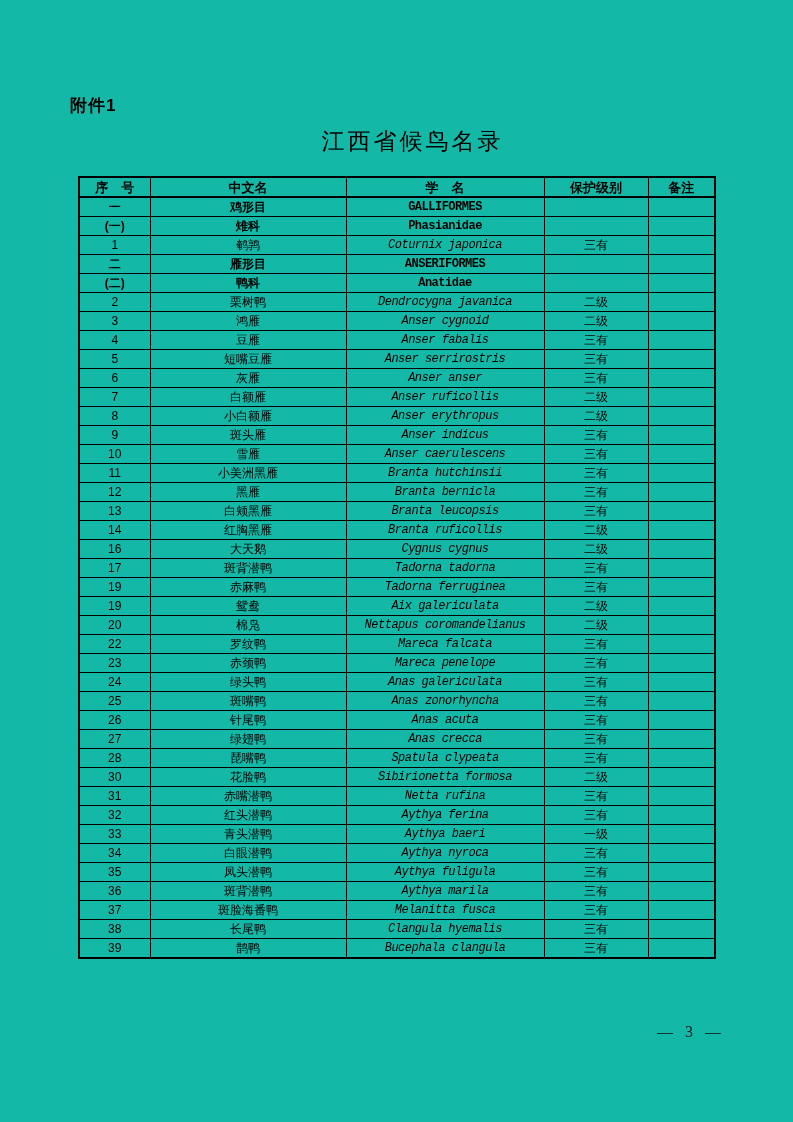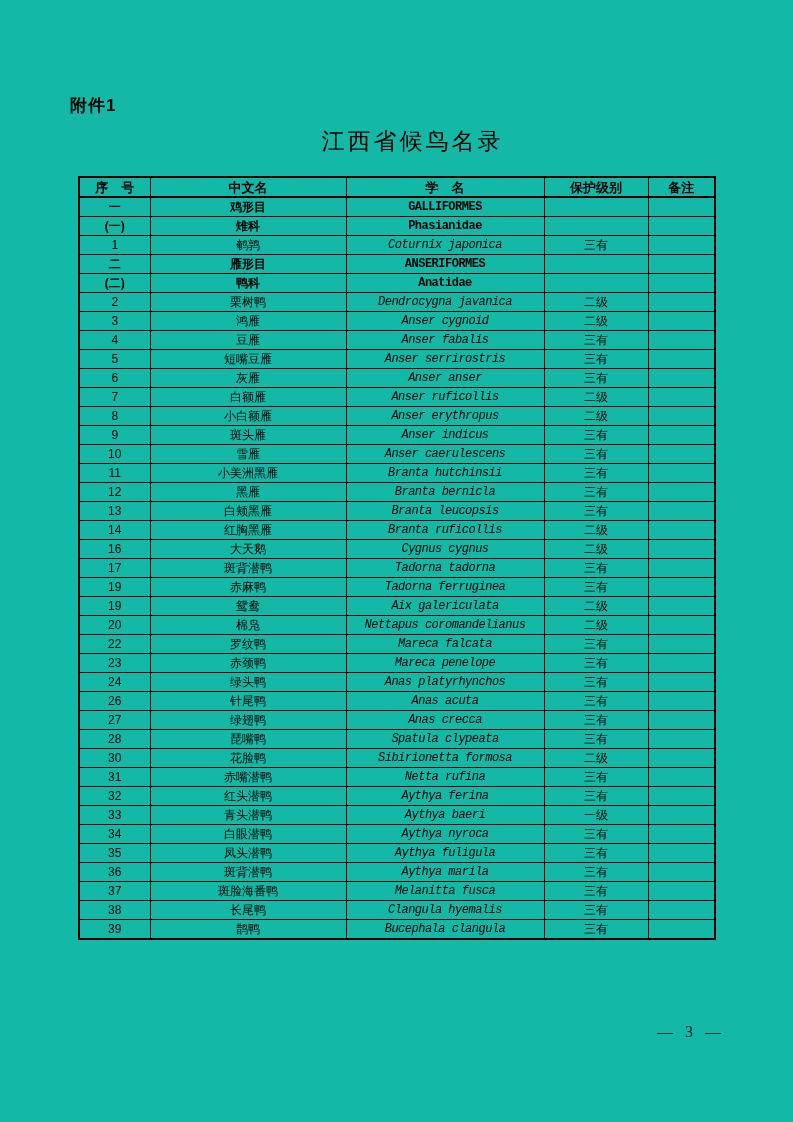--- a/index.html
+++ b/index.html
@@ -280,21 +280,28 @@
         <tr>
           <td>23</td>
           <td>赤颈鸭</td>
           <td class="sci">Mareca penelope</td>
           <td>三有</td>
           <td></td>
         </tr>
         <tr>
           <td>24</td>
           <td>绿头鸭</td>
-          <td class="sci">Anas platyrhynchos</td>
+          <td class="sci">Anas galericulata</td>
+          <td>三有</td>
+          <td></td>
+        </tr>
+        <tr>
+          <td>25</td>
+          <td>斑嘴鸭</td>
+          <td class="sci">Anas zonorhyncha</td>
           <td>三有</td>
           <td></td>
         </tr>
         <tr>
           <td>26</td>
           <td>针尾鸭</td>
           <td class="sci">Anas acuta</td>
           <td>三有</td>
           <td></td>
         </tr>

